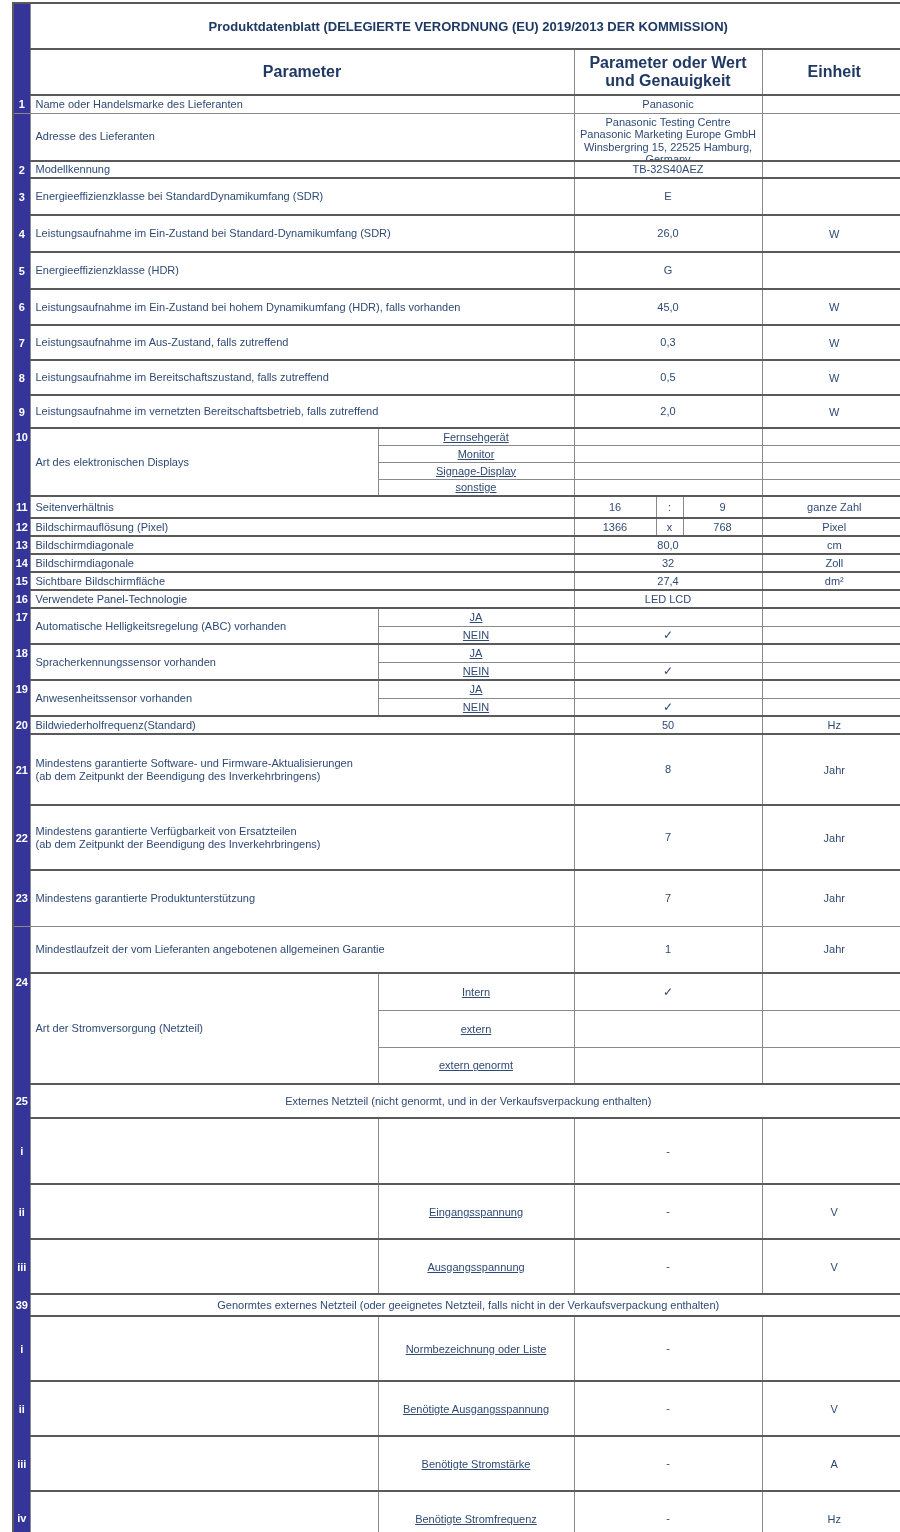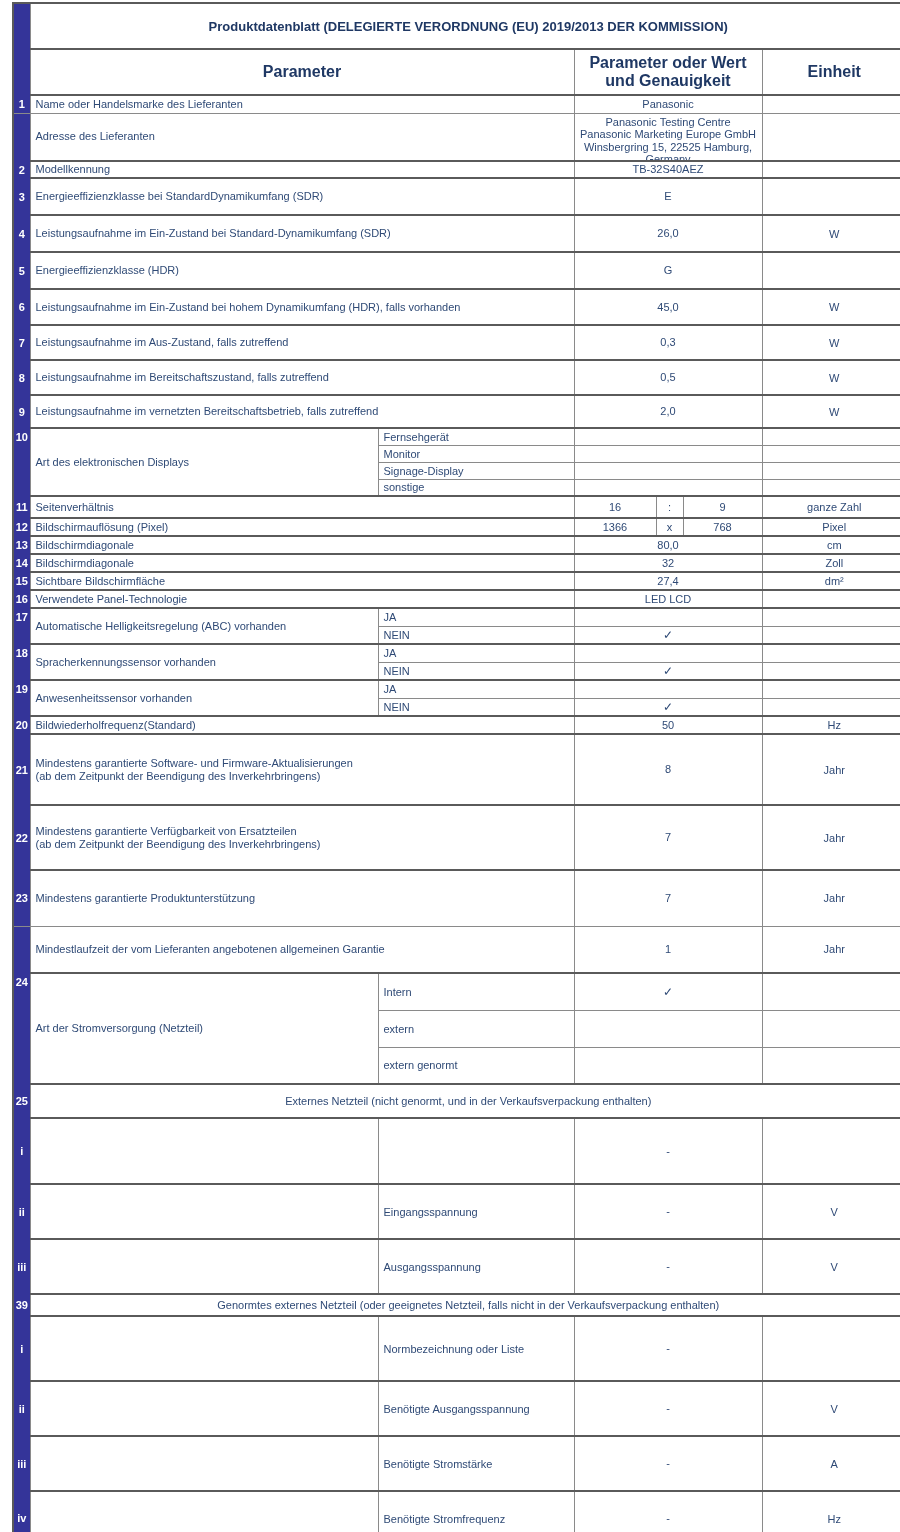--- a/index.html
+++ b/index.html
@@ -12,21 +12,21 @@
   table.sheet{border-collapse:collapse;table-layout:fixed;width:894px;border:2px solid var(--border-strong);}
   td{border:1px solid var(--border);border-top:2px solid var(--border-strong);
      font-size:11px;color:var(--text);padding:0 5px;vertical-align:middle;overflow:hidden;}
   tr.thin>td{border-top:1px solid var(--border);}
   td.num{background:var(--bar);color:#fff;font-weight:bold;text-align:center;
          border:0;padding:0 1px;font-size:11px;}
   td.num.top{vertical-align:top;padding-top:3px;}
   td.title{font-size:13px;font-weight:bold;color:var(--title);text-align:center;}
   td.hdr{font-weight:bold;color:var(--title);text-align:center;font-size:16px;}
   td.lbl{text-align:left;white-space:pre-line;line-height:13px;}
-  td.sub{text-align:left;}
+  td.sub{text-align:center;text-decoration:underline;}
   td.val{text-align:center;white-space:pre-line;line-height:12.5px;}
   td.unit{text-align:center;}
   td.section{text-align:center;}
   td.addr{vertical-align:top;}
   .clip{height:44px;overflow:hidden;line-height:12.5px;white-space:pre-line;padding-top:2px;}
   .check{font-size:12px;}
 </style>
 </head>
 <body>
 

